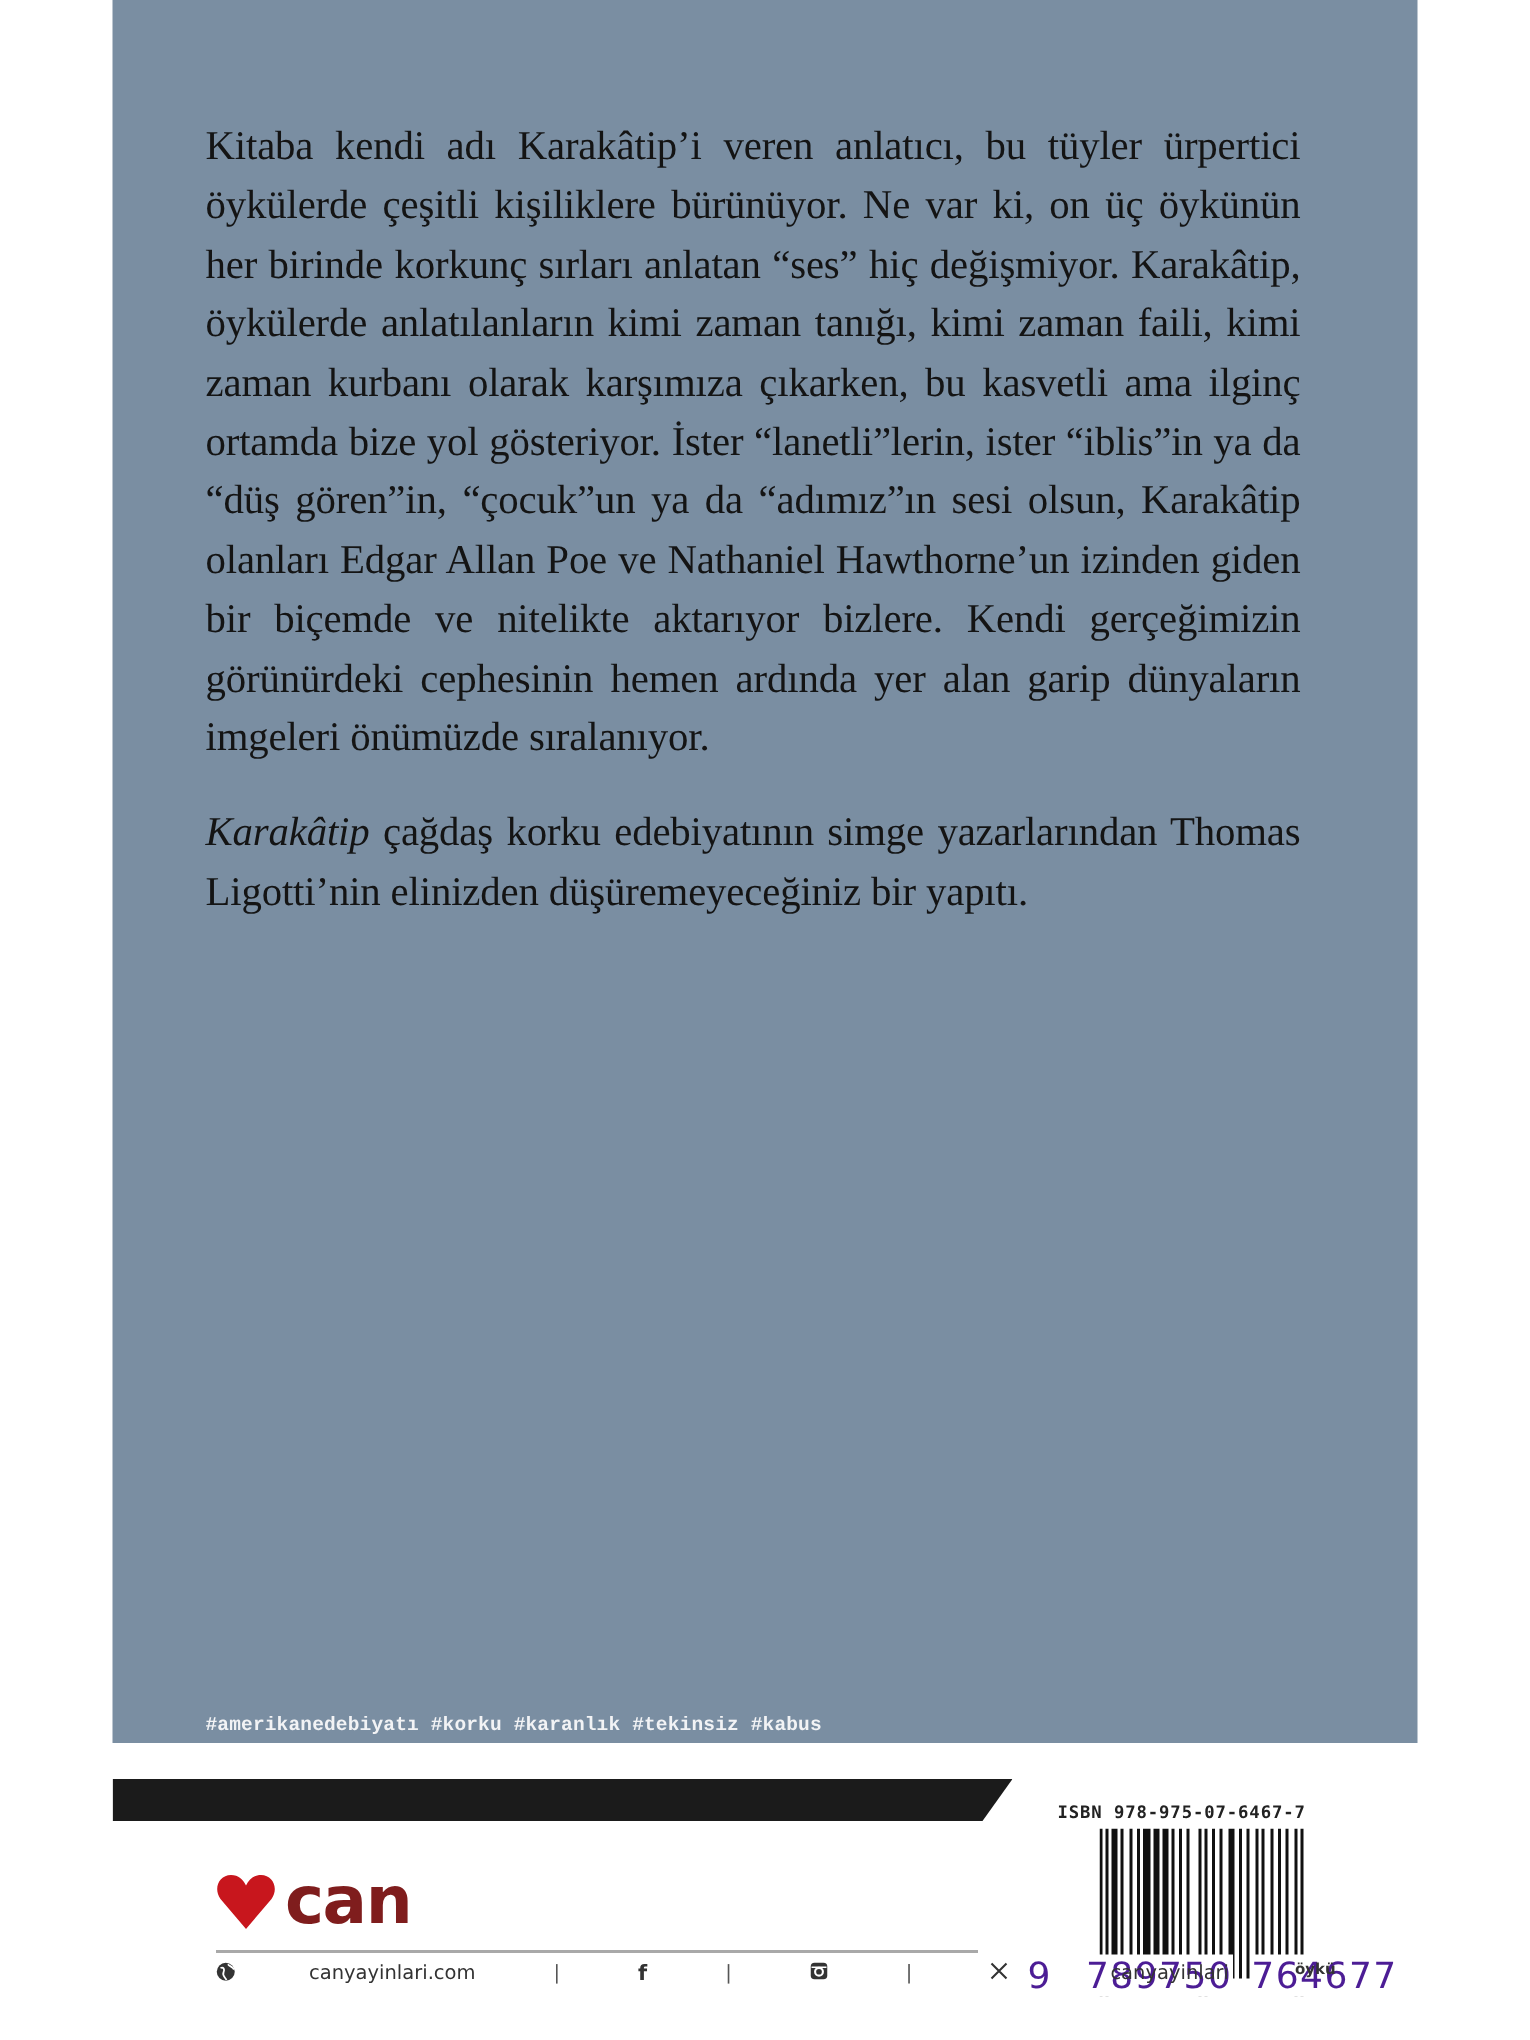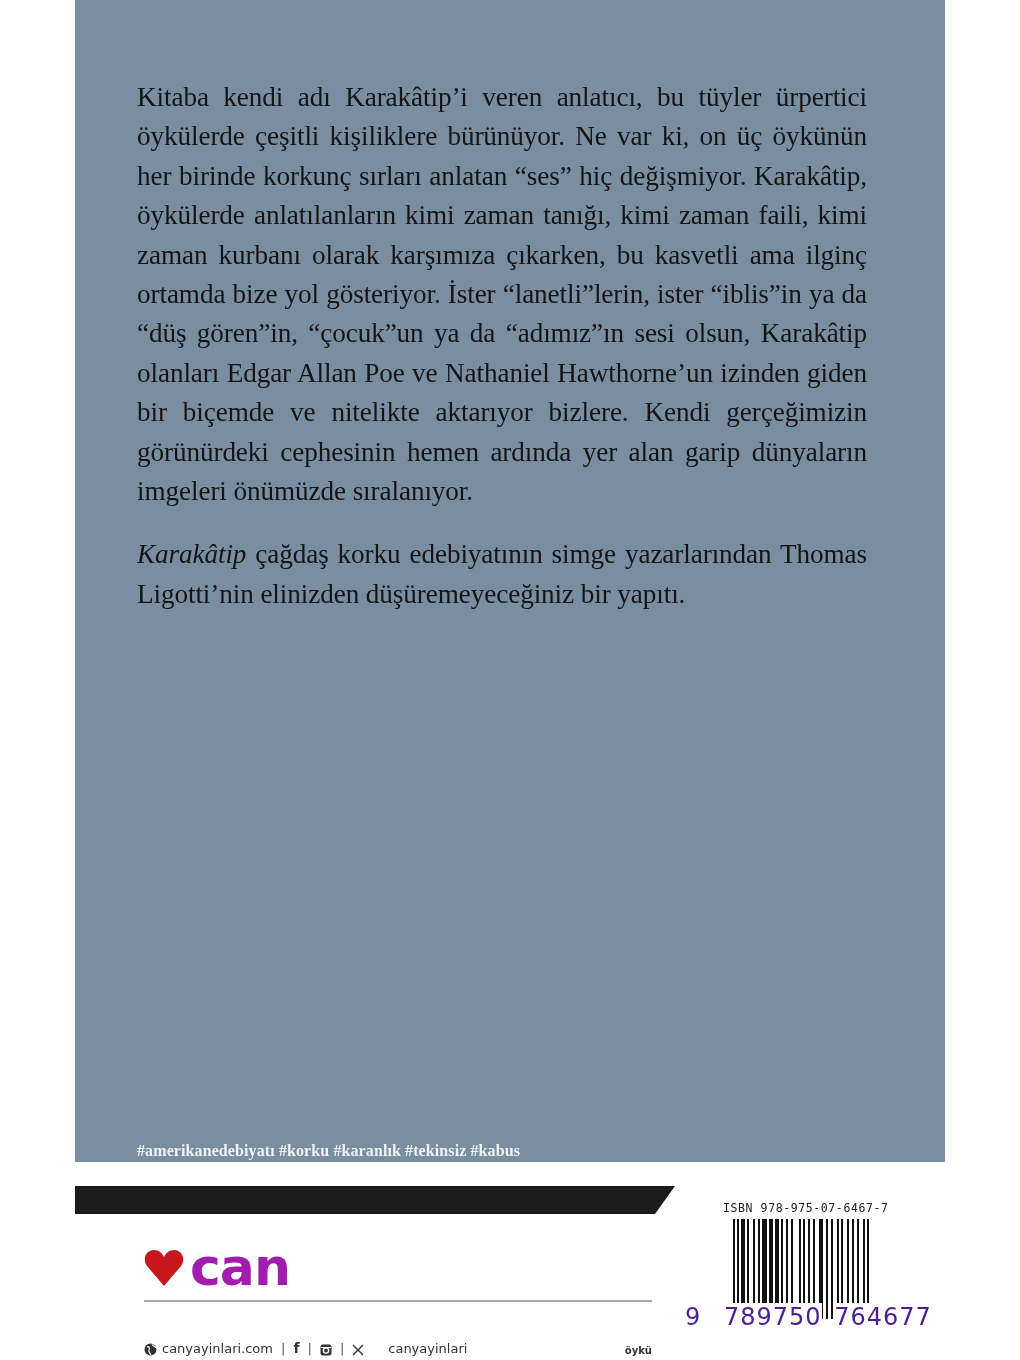--- a/index.html
+++ b/index.html
@@ -16,52 +16,52 @@
   .body-text {
     position:absolute; left:62px; top:78px; width:730px;
     color:#141414; font-size:27.2px; line-height:39.4px;
     text-align:justify; letter-spacing:-0.1px;
   }
   .body-text p { margin:0 0 24px 0; text-align:justify; }
   .body-text p.p1 { text-align-last:left; }
   .body-text em { }
   .hashtags {
     position:absolute; left:62px; top:1142px; color:#f2f3f5;
-    font-size:16px; font-weight:bold; letter-spacing:0.1px;
+    font-size:13px; font-weight:bold; letter-spacing:0.1px;font-family:Liberation Mono, monospace;
   }
   .black-band {
     position:absolute; left:0; top:1186px; width:600px; height:28px; background:#1b1b1b;
     clip-path: polygon(0 0, 600px 0, 580px 28px, 0 28px);
   }
   .isbn-label {
-    position:absolute; left:648px; top:1201px; font-family:"DejaVu Sans Mono", monospace;
-    font-size:11.5px; color:#222; letter-spacing:0.6px;
+    position:absolute; left:630px; top:1201px; font-family:"DejaVu Sans Mono", monospace;
+    font-size:11.5px; color:#222; letter-spacing:0.6px;font-weight:bold;
   }
   .barcode {
     position:absolute; left:658px; top:1219px; width:140px; height:112px;
   }
   .barcode-digits {
     position:absolute; left:610px; top:1303px; font-family:"DejaVu Sans", sans-serif;
     font-size:24px; color:#4c1d95; letter-spacing:1px;
   }
   .barcode-digits span { background:#fff; }
   .logo {
     position:absolute; left:69px; top:1245px; height:45px; display:flex; align-items:center;
   }
   .logo .word {
-    font-family:"DejaVu Sans", sans-serif; font-weight:bold; font-size:52px;
-    color:#a21caf; letter-spacing:-1px; margin-left:6px; line-height:45px;
+    font-family:"DejaVu Sans", sans-serif; font-weight:bold; font-size:44px;
+    color:#7f1d1d; letter-spacing:-1px; margin-left:6px; line-height:45px;
   }
   .footer-rule {
     position:absolute; left:69px; top:1300px; width:508px; height:2px; background:#a9a9a9;
   }
   .footer {
-    position:absolute; left:69px; top:1336px; width:508px; height:20px;
+    position:absolute; left:69px; top:1308px; width:508px; height:20px;
     font-family:"DejaVu Sans", sans-serif; font-size:13px; color:#333;
-    display:flex; align-items:flex-end;
+    display:flex; align-items:flex-start;gap:44px;
   }
   .footer .sep { color:#555; margin:0 8px; }
   .footer .genre { margin-left:auto; font-weight:bold; font-size:10px; }
   .icon { display:inline-flex; align-items:center; justify-content:center; }
 </style>
 </head>
 <body>
 
 <div class="cover">
   <div class="blue-panel">

